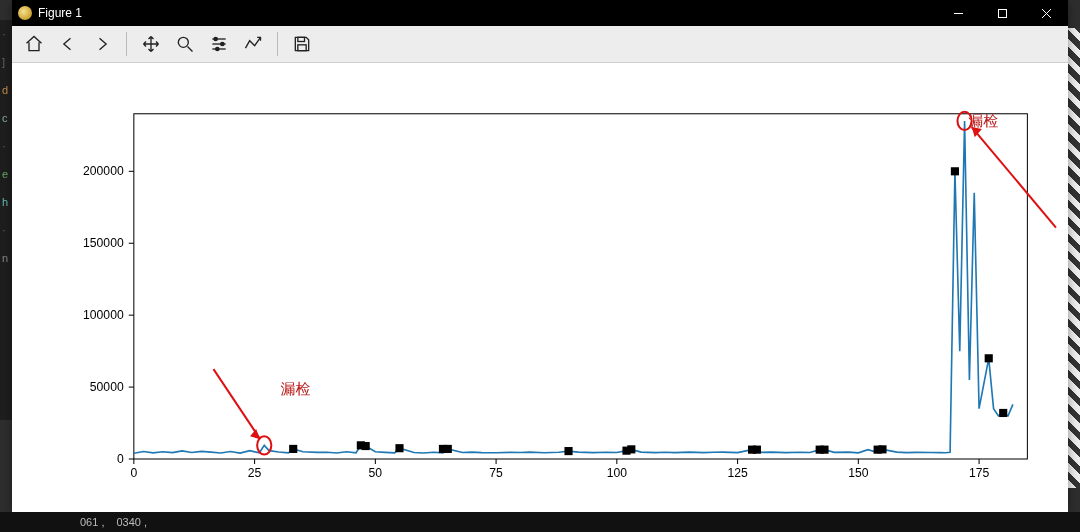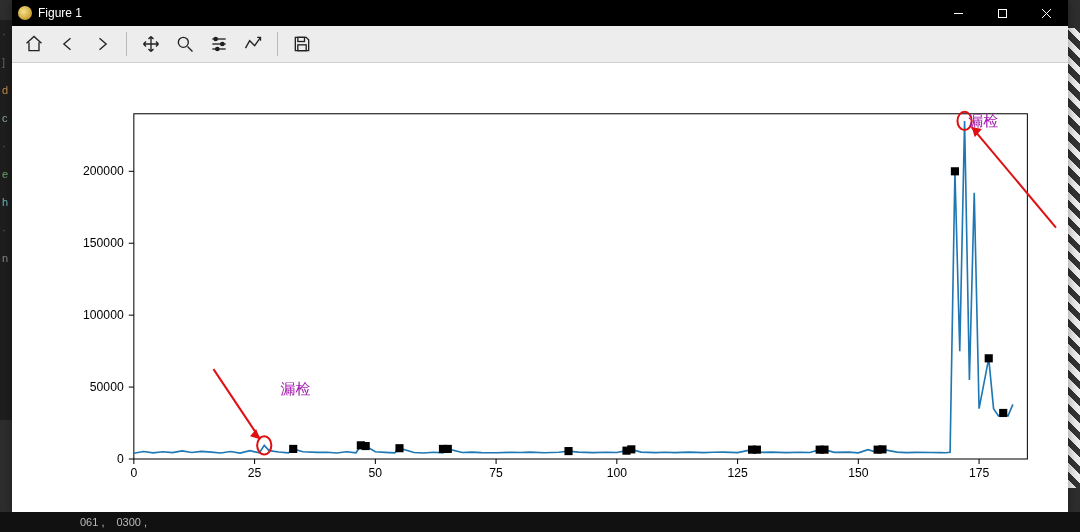--- a/index.html
+++ b/index.html
@@ -12,21 +12,21 @@
   .titlebar .title{flex:0 0 auto;}
   .titlebar .spacer{flex:1;}
   .winbtn{width:44px;height:26px;display:flex;align-items:center;justify-content:center;color:#fff;}
   .winbtn svg{width:11px;height:11px;stroke:#fff;stroke-width:1;fill:none;}
   .toolbar{height:36px;background:#ededed;border-bottom:1px solid #cfcfcf;display:flex;align-items:center;padding:0 6px;gap:2px;}
   .tbtn{width:32px;height:30px;display:flex;align-items:center;justify-content:center;border-radius:2px;}
   .tbtn svg{width:20px;height:20px;stroke:#222;stroke-width:1.6;fill:none;}
   .tsep{width:1px;height:24px;background:#bbb;margin:0 6px;}
   .plotarea{flex:1;background:#fff;position:relative;}
   .plotarea svg{position:absolute;inset:0;}
-  .annot{position:absolute;color:#a21caf;font-size:15px;white-space:nowrap;}
+  .annot{position:absolute;color:#b91c1c;font-size:15px;white-space:nowrap;}
   .bottomfrag{position:absolute;left:0;bottom:0;width:1080px;height:20px;background:#111;color:#bbb;font-size:11px;display:flex;align-items:center;padding-left:80px;gap:12px;}
   .rightfrag{position:absolute;right:0;top:28px;width:12px;height:460px;background:repeating-linear-gradient(45deg,#eee,#eee 6px,#333 6px,#333 12px);}
 </style>
 </head>
 <body>
 
 <div class="desktop">
   <div class="sidefrag">
     <span>·</span>
       <span>]</span>
@@ -172,15 +172,15 @@
           <line x1="1028.162162162162" y1="162.08333333333337" x2="945.1621621621622" y2="63.08333333333337" stroke="#d11" stroke-width="2"></line>
           <polygon points="945.1621621621622,63.08333333333337 955.1621621621622,65.08333333333337 948.1621621621622,73.08333333333337" fill="#d11"></polygon>
         </svg>
       <div class="annot" id="annot1" style="left: 268.432px; top: 316.542px;">漏检</div>
       <div class="annot" id="annot2" style="left: 956.162px; top: 49.0833px;">漏检</div>
     </div>
   </div>
 
   <div class="bottomfrag">
     <span>061 ,</span>
-    <span>0300 ,</span>
+    <span>0340 ,</span>
   </div>
 </div>
 
 </body></html>

